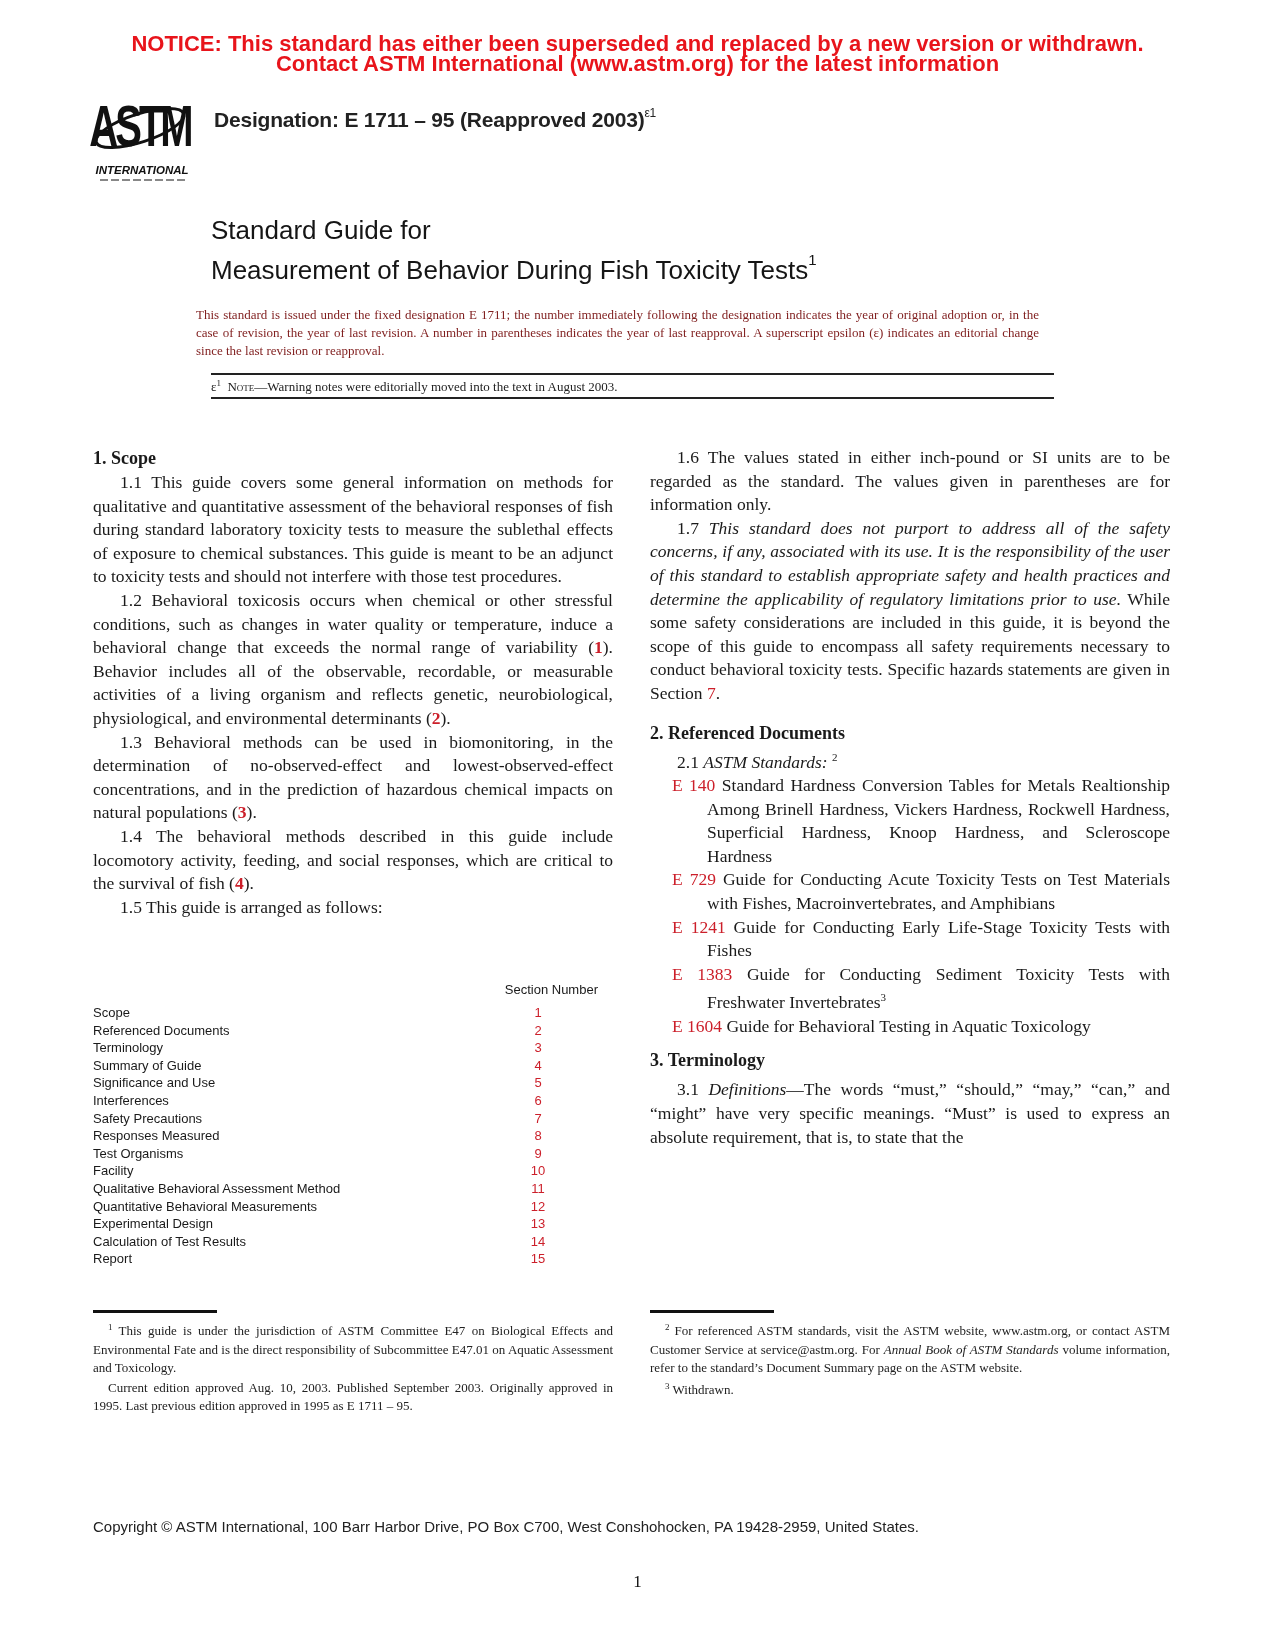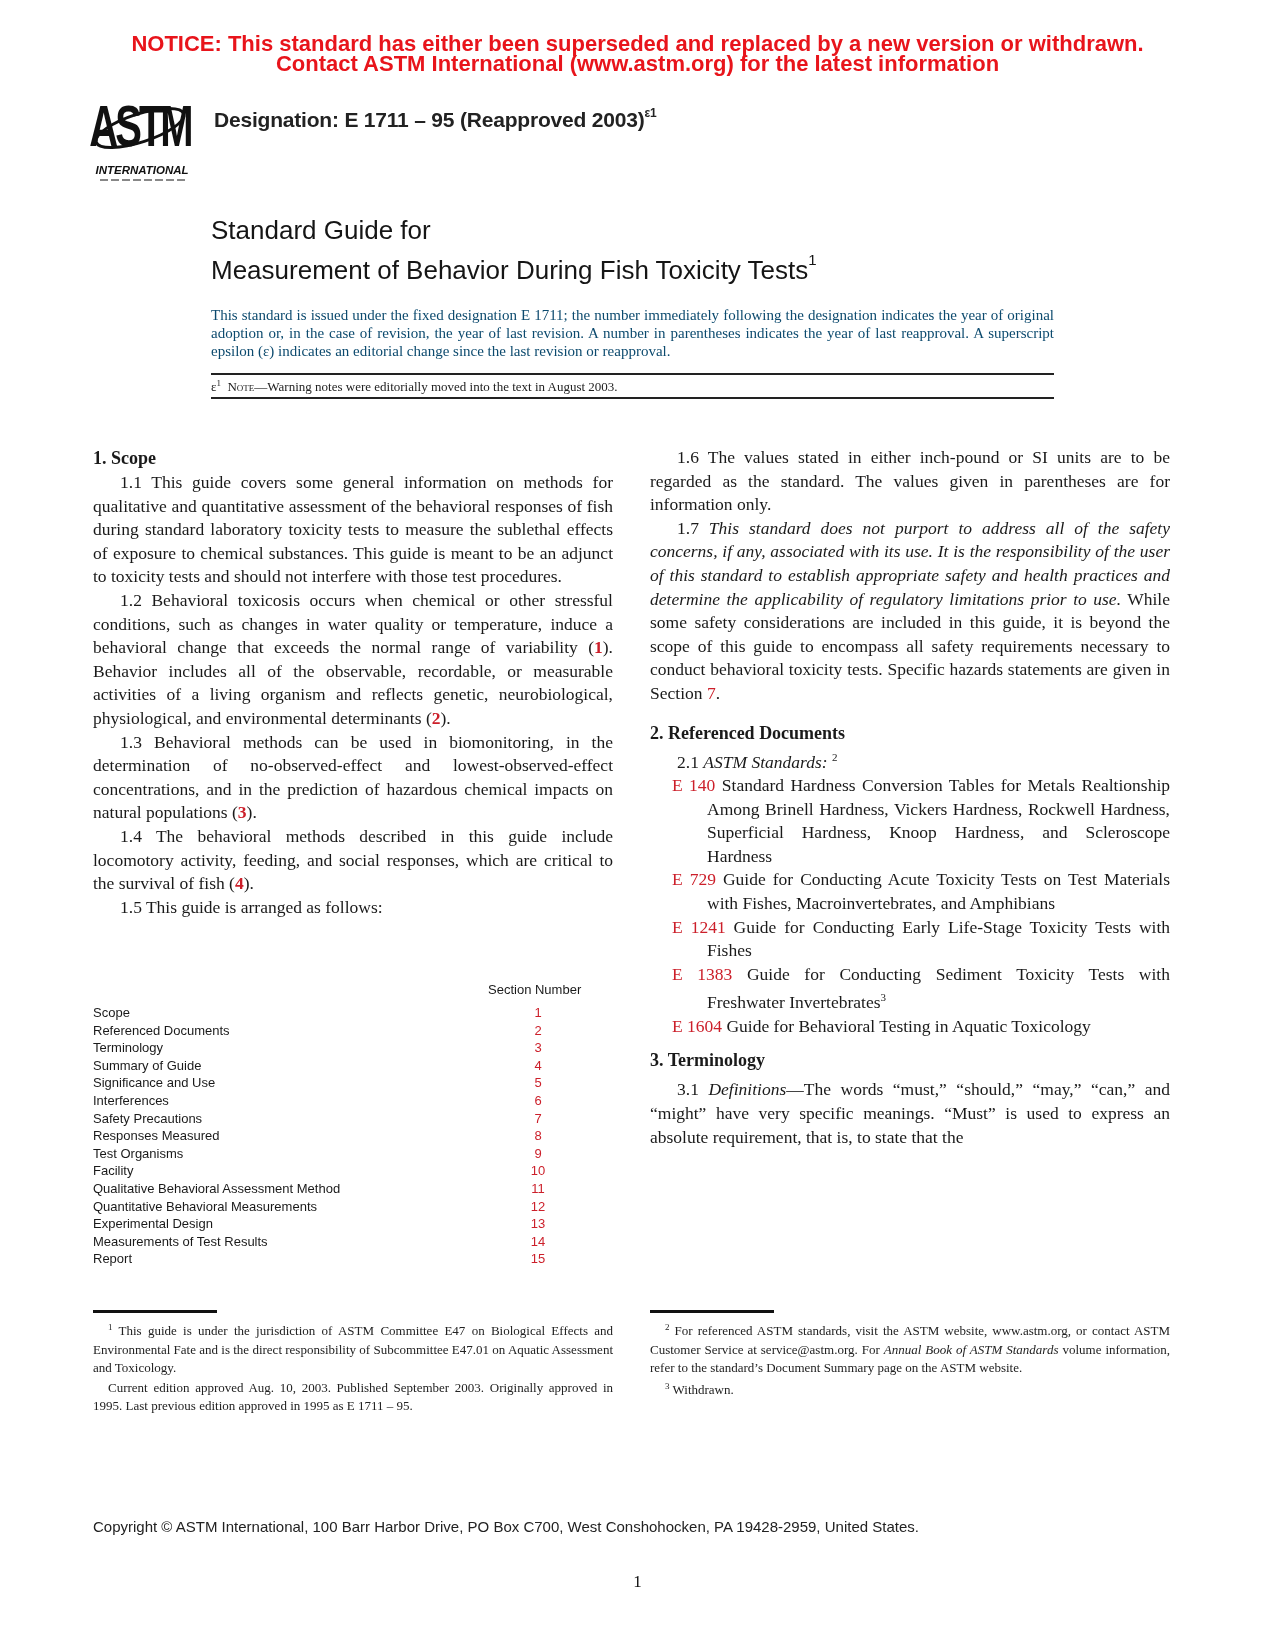--- a/index.html
+++ b/index.html
@@ -3,38 +3,38 @@
 <meta charset="utf-8">
 <style>
   html, body { margin:0; padding:0; background:#ffffff; }
   body { width:1275px; height:1650px; position:relative; overflow:hidden; color:#111; }
   .abs { position:absolute; }
   .sans { font-family:"Liberation Sans", "DejaVu Sans", sans-serif; }
   .serif { font-family:"Liberation Serif", "DejaVu Serif", serif; }
   .red { color:#cc1f2a; }
   .notice { left:0; width:1275px; text-align:center; font-weight:bold; font-size:22px; line-height:20px; color:#e8141b; top:34px; }
   .designation { left:214px; top:108px; font-size:21px; font-weight:bold; color:#222; letter-spacing:-0.2px; }
-  .designation sup { font-size:12px; font-weight:bold; position:relative; top:-2px; }
+  .designation sup { font-size:12px; font-weight:normal; position:relative; top:-2px; }
   .logo { left:90px; top:88px; width:110px; height:100px; }
   .title { left:211px; top:214px; font-size:26px; font-weight:normal; line-height:33px; color:#151515; }
   .title sup { font-size:15px; position:relative; top:-4px; }
-  .preamble { left:211px; top:306px; width:843px; font-size:15px; line-height:18px; text-align:justify; color:#0c4a6e; }
+  .preamble { left:196px; top:306px; width:843px; font-size:13px; line-height:18px; text-align:justify; color:#7f1d1d; }
   .rule { background:#222; height:2px; }
   .epsnote { left:211px; top:378px; font-size:13px; color:#222; }
   .smallcaps { font-variant:small-caps; }
   .col { width:520px; font-size:17.5px; line-height:23.6px; color:#1a1a1a; }
   .col p { margin:0; text-align:justify; text-align-last:left; }
   .col p.ind { text-indent:27px; }
   .col h2 { margin:0; font-size:18px; font-weight:bold; line-height:24px; }
   .ref { padding-left:35px; text-indent:-35px; margin:0; text-align:justify; text-align-last:left;}
   .ref .code { color:#cc1f2a; }
   .toc { left:93px; width:460px; font-size:13px; color:#1a1a1a; }
   .toc-row { height:17.6px; line-height:17.6px; position:relative; }
   .toc-num { position:absolute; left:430px; width:30px; text-align:center; color:#cc1f2a; }
-  .toc-head { position:absolute; left:395px; top:-22px; width:110px; text-align:left; }
+  .toc-head { position:absolute; left:395px; top:-22px; width:110px; text-align:right; }
   .fnrule { background:#111; height:3px; width:124px; }
   .fn { font-size:13px; line-height:18.2px; color:#222; width:520px; text-align:justify; }
   .fn p { margin:0; }
   .fn p.ind { text-indent:15px; }
   .fn sup { font-size:9px; }
   .copyright { left:93px; top:1518px; font-size:15px; color:#222; }
   .pagenum { left:0; width:1275px; text-align:center; top:1572px; font-size:17px; }
   sup.fnref { font-size:11px; }
   b.cite { color:#cc1f2a; }
 </style>
@@ -88,21 +88,21 @@
   <div class="toc-row"><span>Summary of Guide</span><span class="toc-num">4</span></div>
   <div class="toc-row"><span>Significance and Use</span><span class="toc-num">5</span></div>
   <div class="toc-row"><span>Interferences</span><span class="toc-num">6</span></div>
   <div class="toc-row"><span>Safety Precautions</span><span class="toc-num">7</span></div>
   <div class="toc-row"><span>Responses Measured</span><span class="toc-num">8</span></div>
   <div class="toc-row"><span>Test Organisms</span><span class="toc-num">9</span></div>
   <div class="toc-row"><span>Facility</span><span class="toc-num">10</span></div>
   <div class="toc-row"><span>Qualitative Behavioral Assessment Method</span><span class="toc-num">11</span></div>
   <div class="toc-row"><span>Quantitative Behavioral Measurements</span><span class="toc-num">12</span></div>
   <div class="toc-row"><span>Experimental Design</span><span class="toc-num">13</span></div>
-  <div class="toc-row"><span>Measurements of Test Results</span><span class="toc-num">14</span></div>
+  <div class="toc-row"><span>Calculation of Test Results</span><span class="toc-num">14</span></div>
   <div class="toc-row"><span>Report</span><span class="toc-num">15</span></div>
 </div>
 
 <div class="abs col serif" style="left:650px;top:446px;">
   <p class="ind">1.6  The values stated in either inch-pound or SI units are to be regarded as the standard. The values given in parentheses are for information only.</p>
   <p class="ind"><span>1.7 </span><i>This standard does not purport to address all of the safety concerns, if any, associated with its use. It is the responsibility of the user of this standard to establish appropriate safety and health practices and determine the applicability of regulatory limitations prior to use.</i><span> While some safety considerations are included in this guide, it is beyond the scope of this guide to encompass all safety requirements necessary to conduct behavioral toxicity tests. Specific hazards statements are given in Section </span><span class="red">7</span><span>.</span></p>
 
   <h2 style="margin-top:15px">2.  Referenced Documents</h2>
   <p class="ind" style="margin-top:1px"><span>2.1 </span><i>ASTM Standards:</i> <sup class="fnref">2</sup></p>
   <div style="padding-left:22px">

